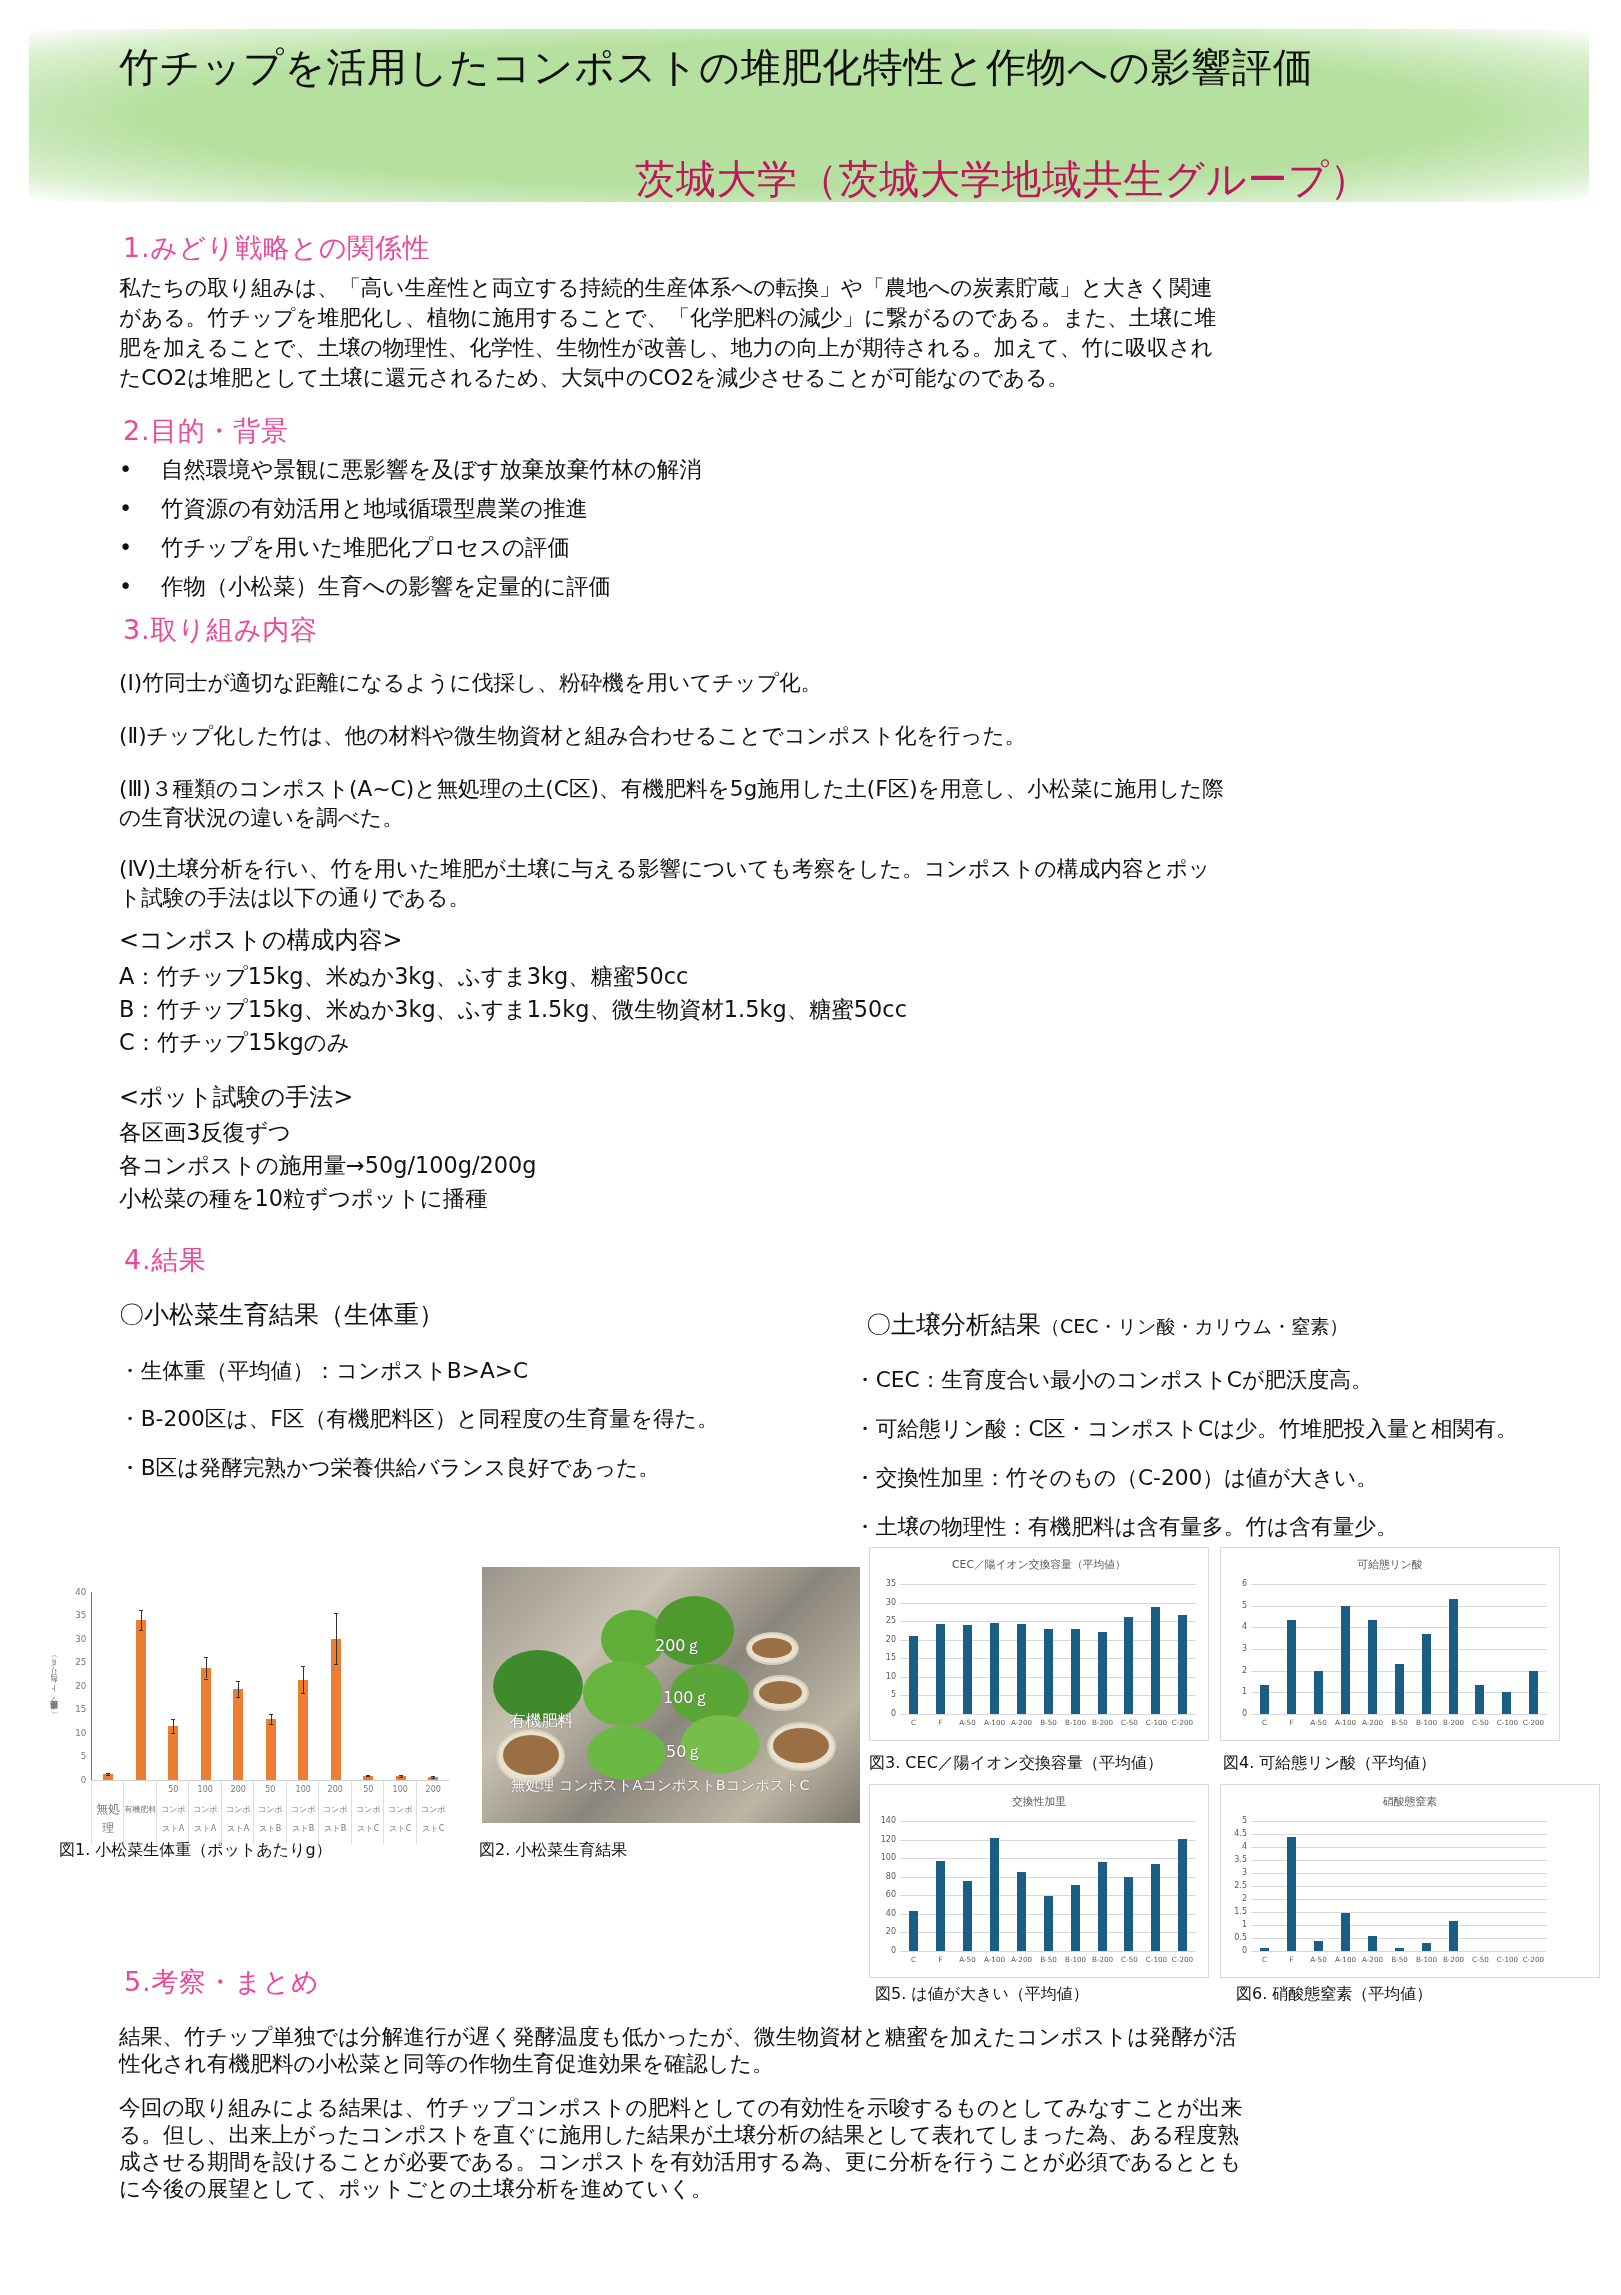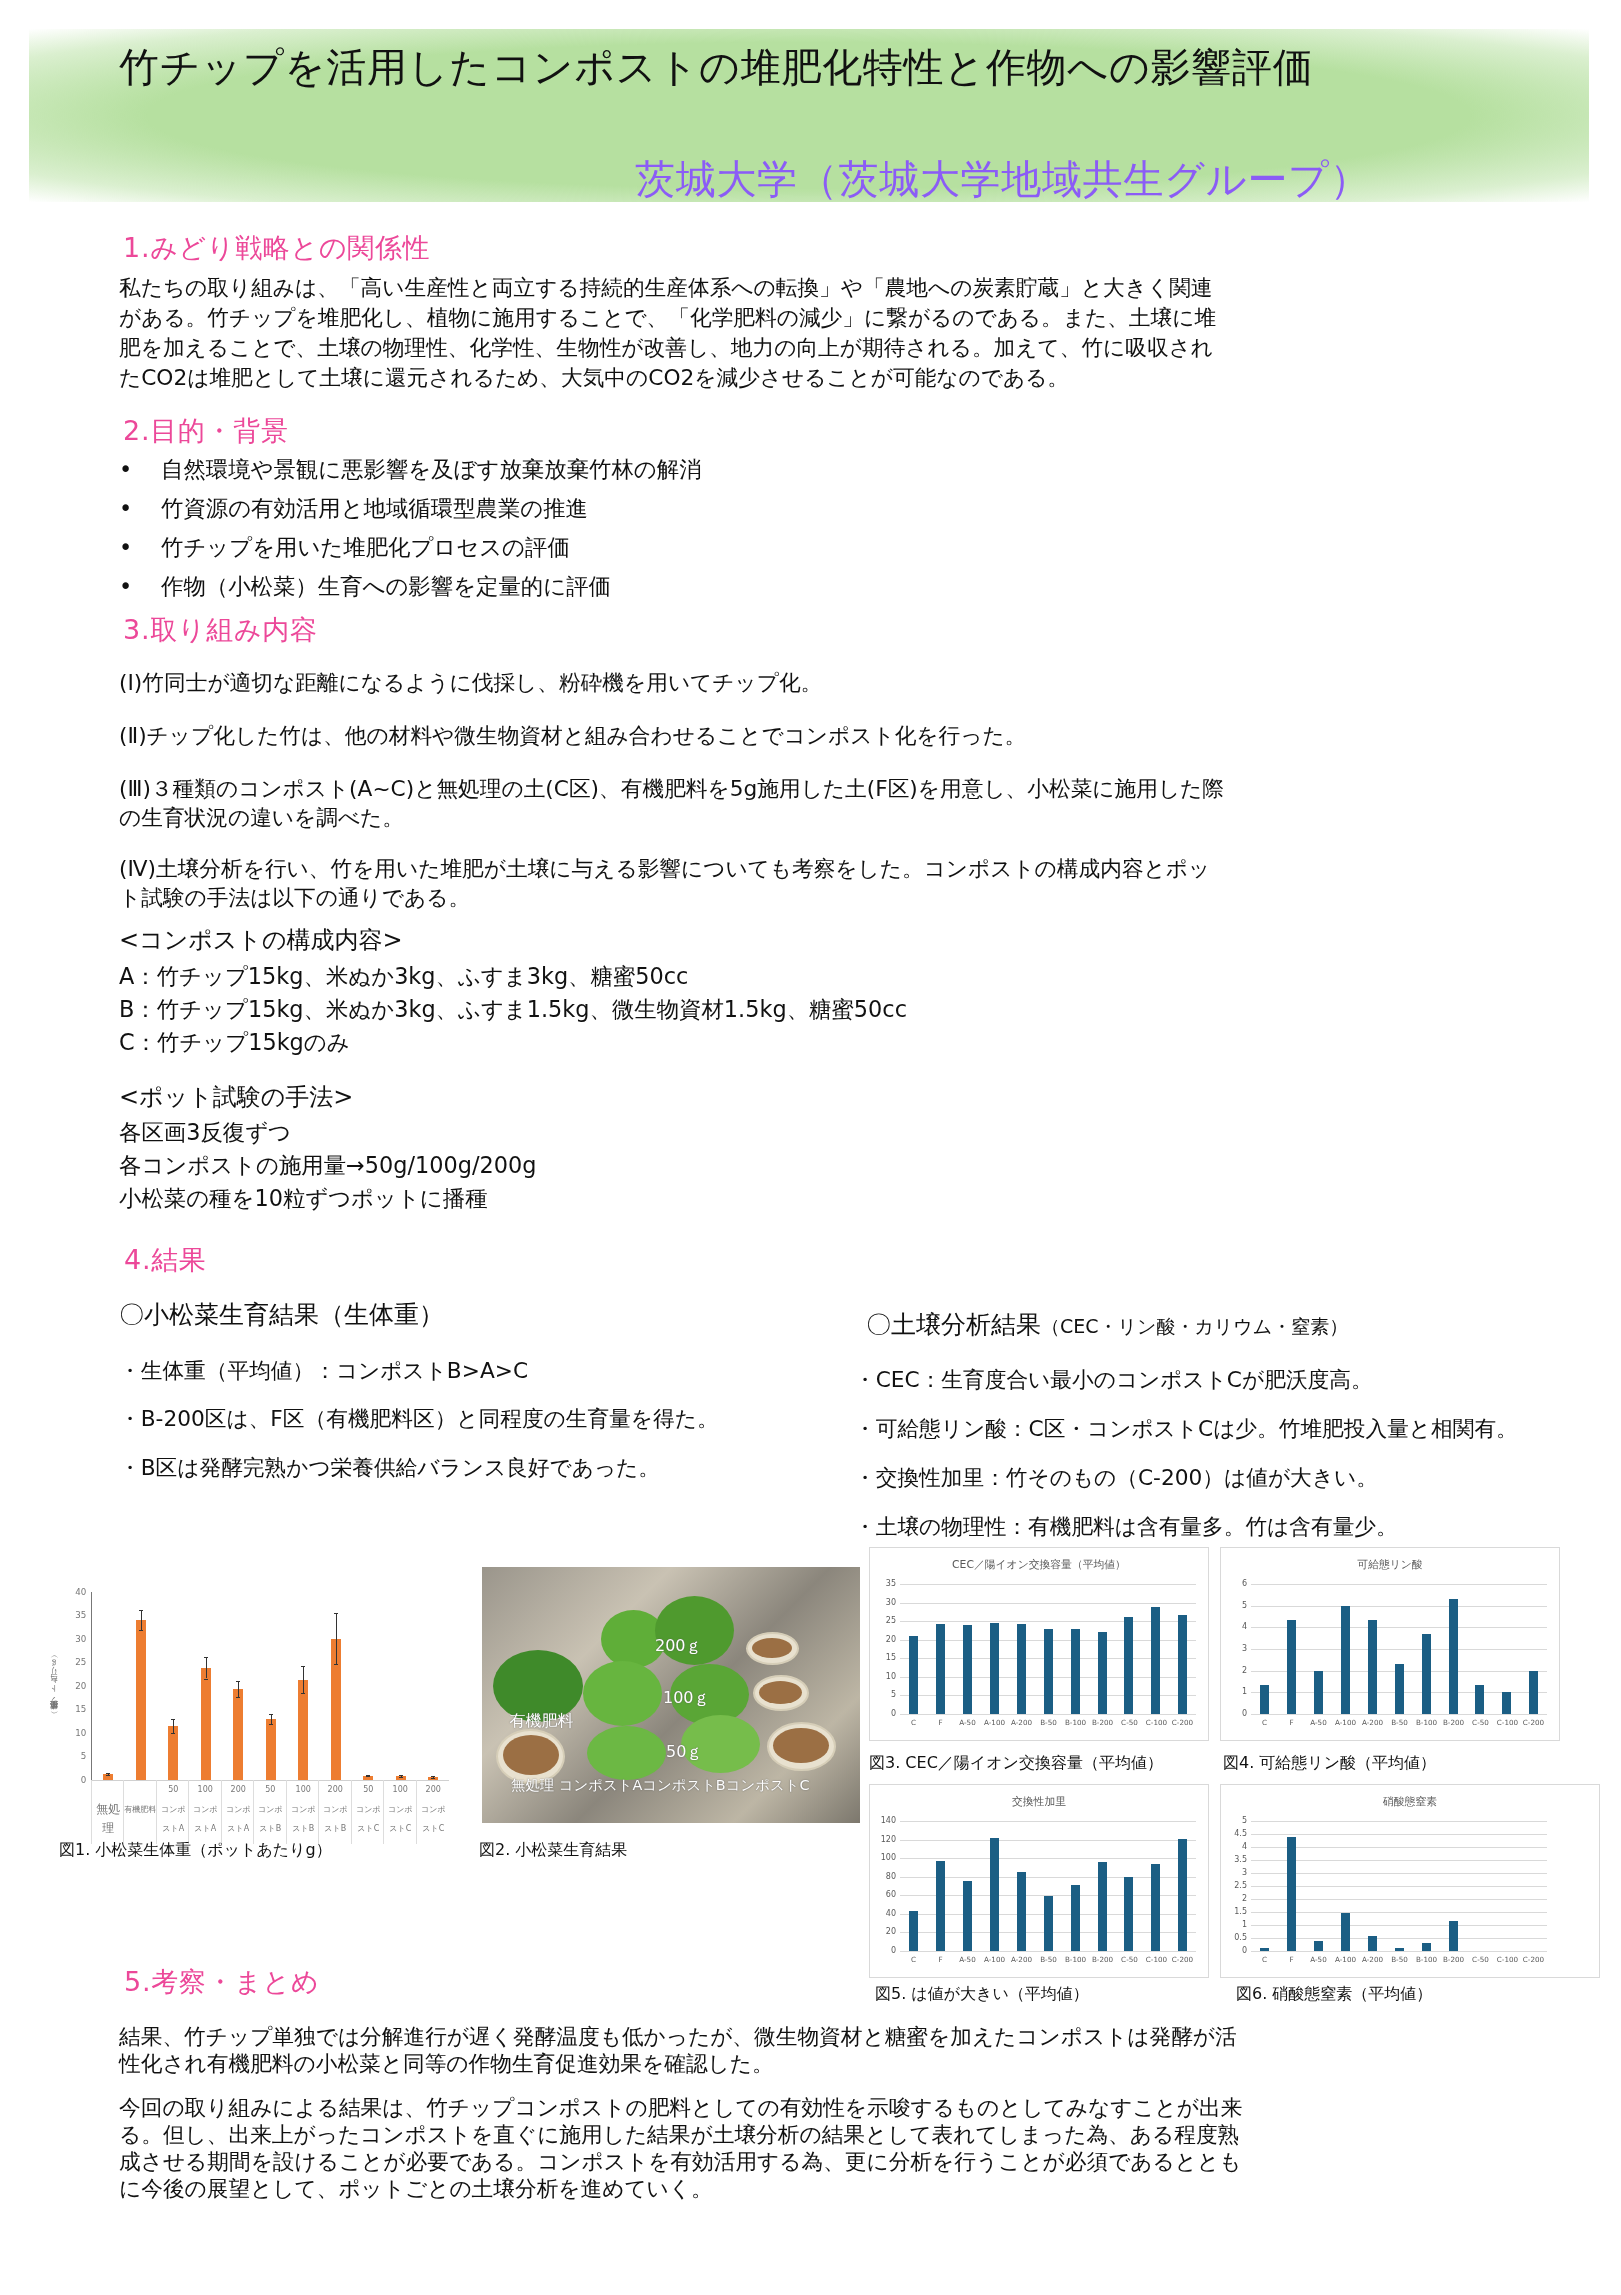--- a/index.html
+++ b/index.html
@@ -3,21 +3,21 @@
 <meta charset="utf-8">
 <style>
   html, body { margin:0; padding:0; background:#ffffff; }
   body { width:1621px; height:2295px; position:relative; overflow:hidden;
          font-family:"DejaVu Sans","Liberation Sans",sans-serif; color:#111; }
   .abs { position:absolute; }
   .title-box { left:29px; top:29px; width:1560px; height:173px;
                background:radial-gradient(ellipse at center, #b6e0a0 0%, #b6e0a0 60%, rgba(182,224,160,0.5) 85%, rgba(255,255,255,0) 100%);
                filter:blur(0px); }
   .title-main { left:119px; top:40px; font-size:40px; letter-spacing:0.7px; color:#111; white-space:nowrap; }
-  .title-org { left:635px; top:152px; font-size:40px; letter-spacing:0.7px; color:#8b5cf6; white-space:nowrap; }
+  .title-org { left:635px; top:152px; font-size:40px; letter-spacing:0.7px; color:#be185d; white-space:nowrap; }
   .h-sec { font-size:27px; color:#ec4899; white-space:nowrap; letter-spacing:0.7px; }
   .para { font-size:21.7px; line-height:30px; color:#111; }
   .bullets { list-style:none; margin:0; padding:0; }
   .bullets li { font-size:22.4px; line-height:39px; position:relative; padding-left:42px; white-space:nowrap; }
   .bullets li::before { content:"•"; position:absolute; left:0; top:0; }
   .line { font-size:21.7px; line-height:30px; white-space:nowrap; }
   .sub { font-size:24px; white-space:nowrap; }
   .res-line { font-size:21.7px; white-space:nowrap; }
   .caption { font-size:16px; white-space:nowrap; color:#111; }
   .chart-card { background:#fff; border:1.4px solid #d9d9d9; position:absolute; }

